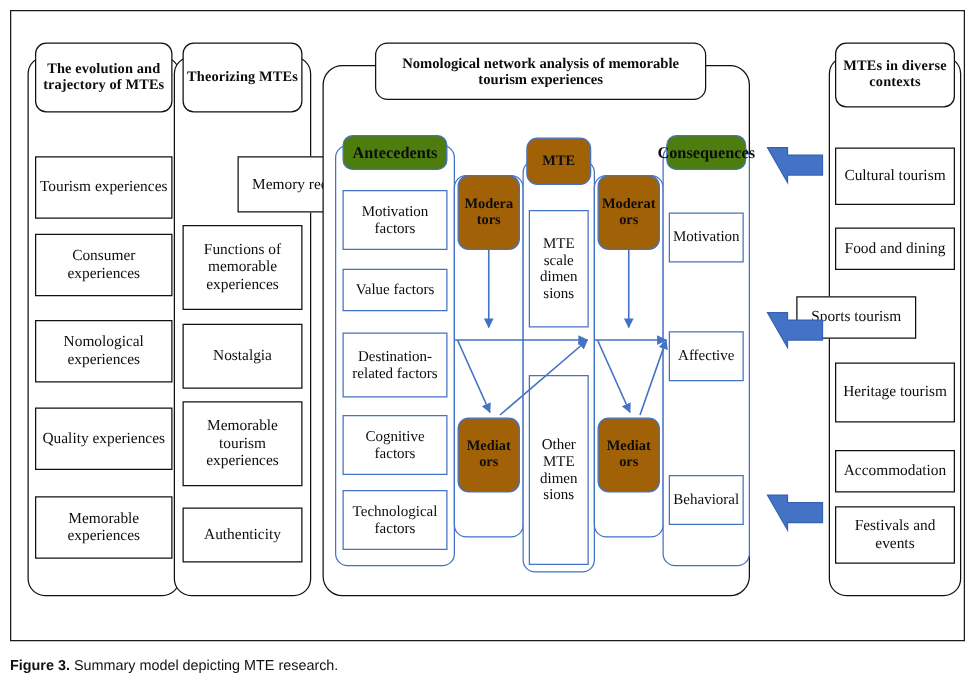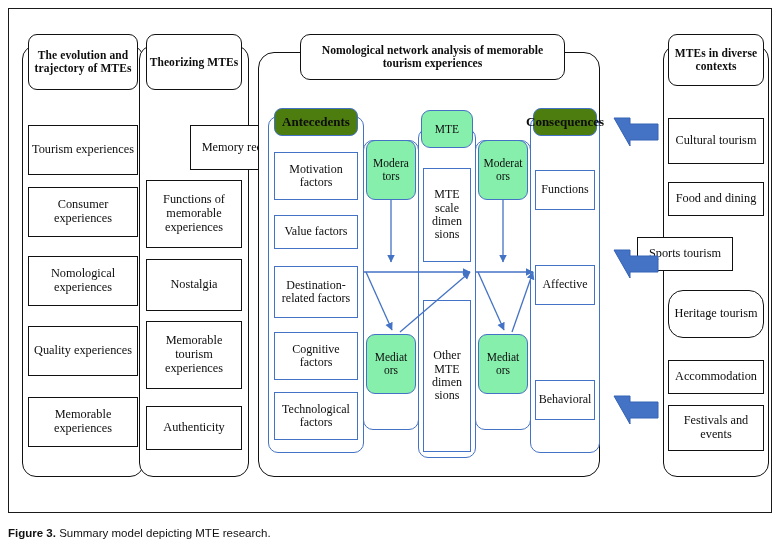--- a/index.html
+++ b/index.html
@@ -14,21 +14,21 @@
   
   .col-shell{border:1.3px solid #111;border-radius:14px;background:#fff;}
   .hdr-black{border:1.3px solid #111;border-radius:9px;background:#fff;font-weight:bold;font-size:11.5px;letter-spacing:.1px;}
   .box-black{border:1.3px solid #111;background:#fff;font-size:12.3px;}
 
   
   .panel-shell{border:1.3px solid #111;border-radius:16px;background:#fff;}
   .hdr-blue{border:1.2px solid #4472c4;border-radius:8px;background:#4d7c0f;font-weight:bold;font-size:13px;}
   .sub-shell{border:1.2px solid #4472c4;border-radius:10px;background:#fff;}
   .box-blue{border:1.6px solid #4472c4;background:#fff;font-size:12px;}
-  .box-blue-round{border:1.4px solid #4472c4;border-radius:9px;background:#86efac;font-weight:normal;font-size:11.5px;}
+  .box-blue-round{border:1.4px solid #4472c4;border-radius:9px;background:#a16207;font-weight:bold;font-size:11.5px;}
 
   .title-black{border:1.3px solid #111;border-radius:10px;background:#fff;font-weight:bold;font-size:11.7px;padding:0 8px;}
 
   svg.links{position:absolute;left:0;top:0;width:780px;height:558px;pointer-events:none;}
 
   .caption{position:absolute;left:8px;top:527px;width:600px;font-family:"Liberation Sans",sans-serif;font-size:11.5px;color:#111;}
   .caption b{font-weight:bold;}
 </style>
 </head>
 <body>
@@ -71,30 +71,30 @@
   <div class="node box-blue-round" style="left:421px;top:110px;width:52px;height:38px;">MTE</div>
   <div class="node box-blue" style="left:423px;top:168px;width:48px;height:94px;">MTE scale dimen sions</div>
   <div class="node box-blue" style="left:423px;top:300px;width:48px;height:152px;">Other MTE dimen sions</div>
 
   <div class="node sub-shell" style="left:475px;top:140px;width:56px;height:290px;"></div>
   <div class="node box-blue-round" style="left:478px;top:140px;width:50px;height:60px;">Moderat ors</div>
   <div class="node box-blue-round" style="left:478px;top:334px;width:50px;height:60px;">Mediat ors</div>
 
   <div class="node sub-shell" style="left:530px;top:116px;width:70px;height:337px;"></div>
   <div class="node hdr-blue" style="left:533px;top:108px;width:64px;height:28px;">Consequences</div>
-  <div class="node box-blue" style="left:535px;top:170px;width:60px;height:40px;">Functions</div>
+  <div class="node box-blue" style="left:535px;top:170px;width:60px;height:40px;">Motivation</div>
   <div class="node box-blue" style="left:535px;top:265px;width:60px;height:40px;">Affective</div>
   <div class="node box-blue" style="left:535px;top:380px;width:60px;height:40px;">Behavioral</div>
 
   <div class="node col-shell" style="left:663px;top:45px;width:106px;height:432px;"></div>
   <div class="node hdr-black" style="left:668px;top:34px;width:96px;height:52px;">MTEs in diverse contexts</div>
   <div class="node box-black" style="left:668px;top:118px;width:96px;height:46px;">Cultural tourism</div>
   <div class="node box-black" style="left:668px;top:182px;width:96px;height:34px;">Food and dining</div>
   <div class="node box-black" style="left:637px;top:237px;width:96px;height:34px;">Sports tourism</div>
-  <div class="node box-black" style="left:668px;top:290px;width:96px;height:48px;border-radius:15px;">Heritage tourism</div>
+  <div class="node box-black" style="left:668px;top:290px;width:96px;height:48px;">Heritage tourism</div>
   <div class="node box-black" style="left:668px;top:360px;width:96px;height:34px;">Accommodation</div>
   <div class="node box-black" style="left:668px;top:405px;width:96px;height:46px;">Festivals and events</div>
 
   <svg class="links" viewBox="0 0 780 558">
     <defs>
       <marker id="ah" markerWidth="7" markerHeight="7" refX="5.6" refY="3" orient="auto">
         <path d="M0,0 L6,3 L0,6 z" fill="#4472C4"></path>
       </marker>
     </defs>
     <g stroke="#4472C4" stroke-width="1.3" fill="none">

